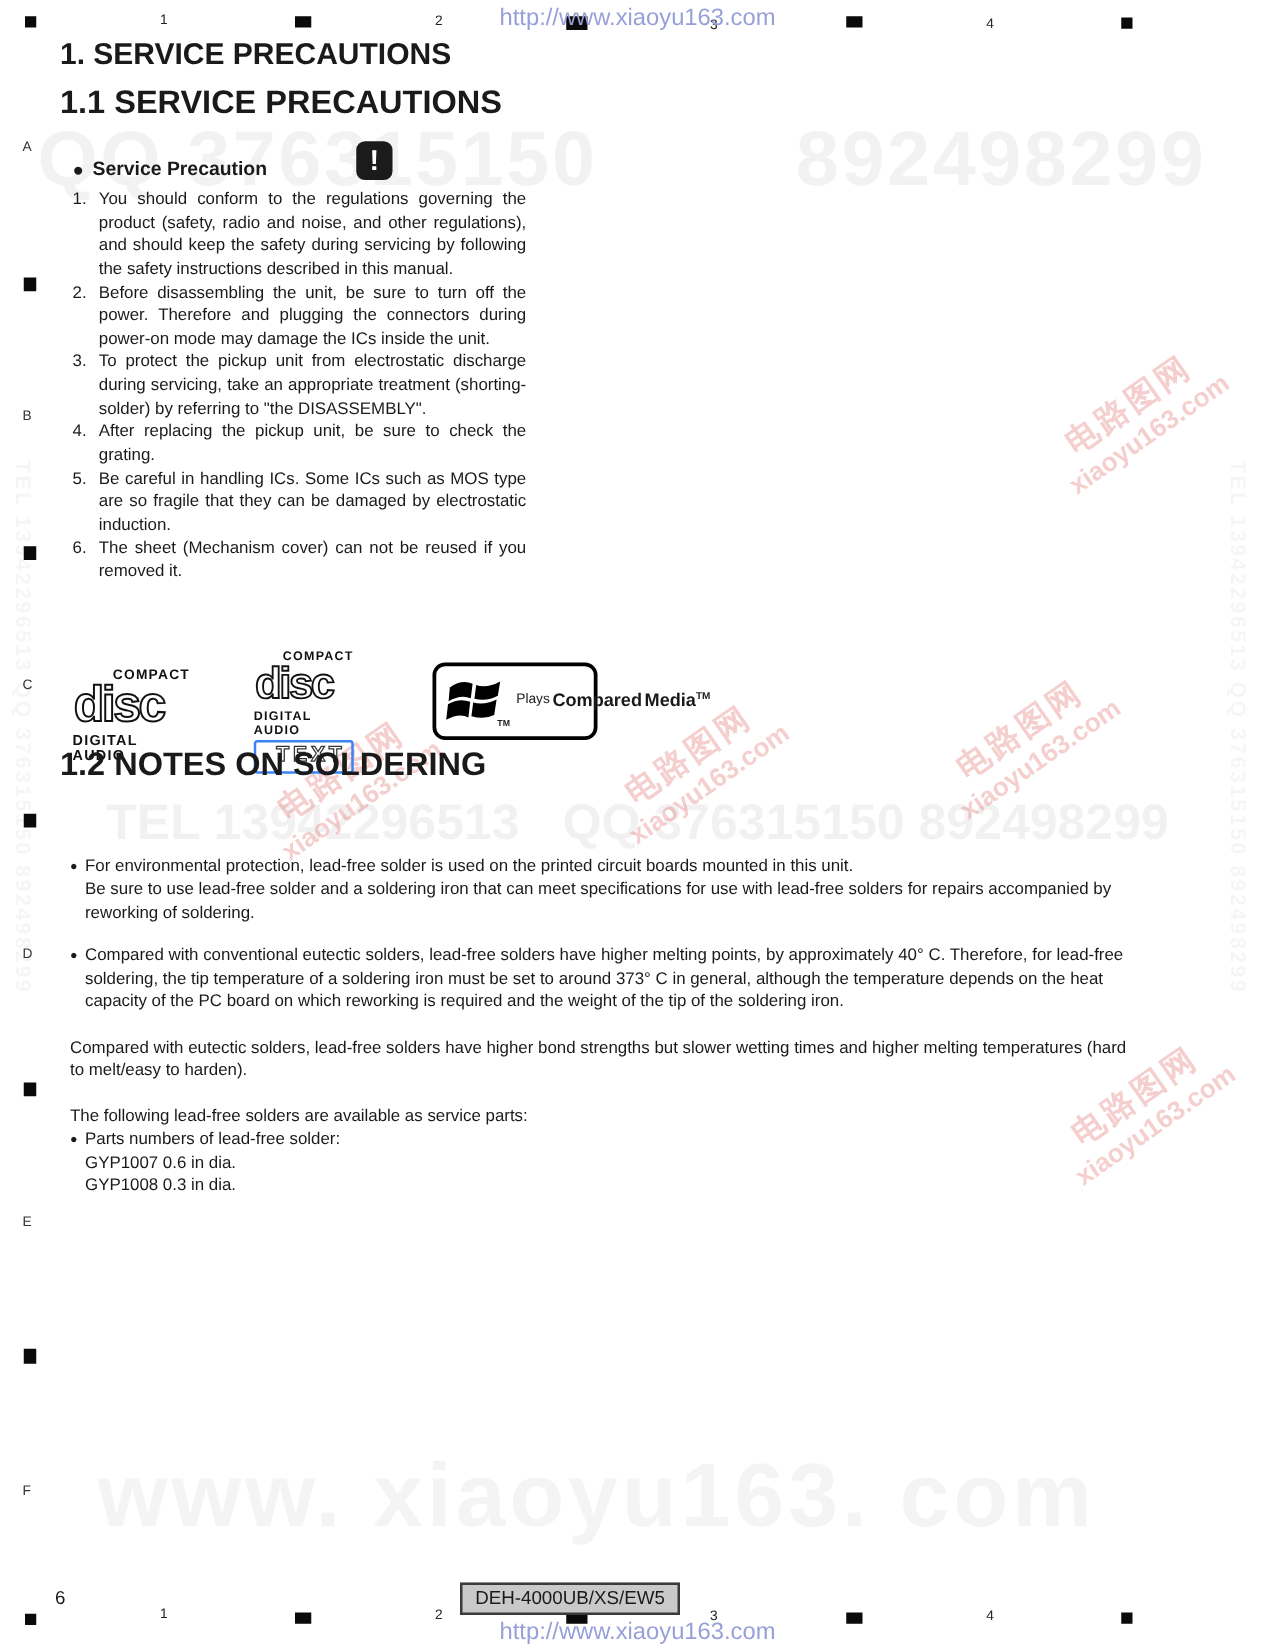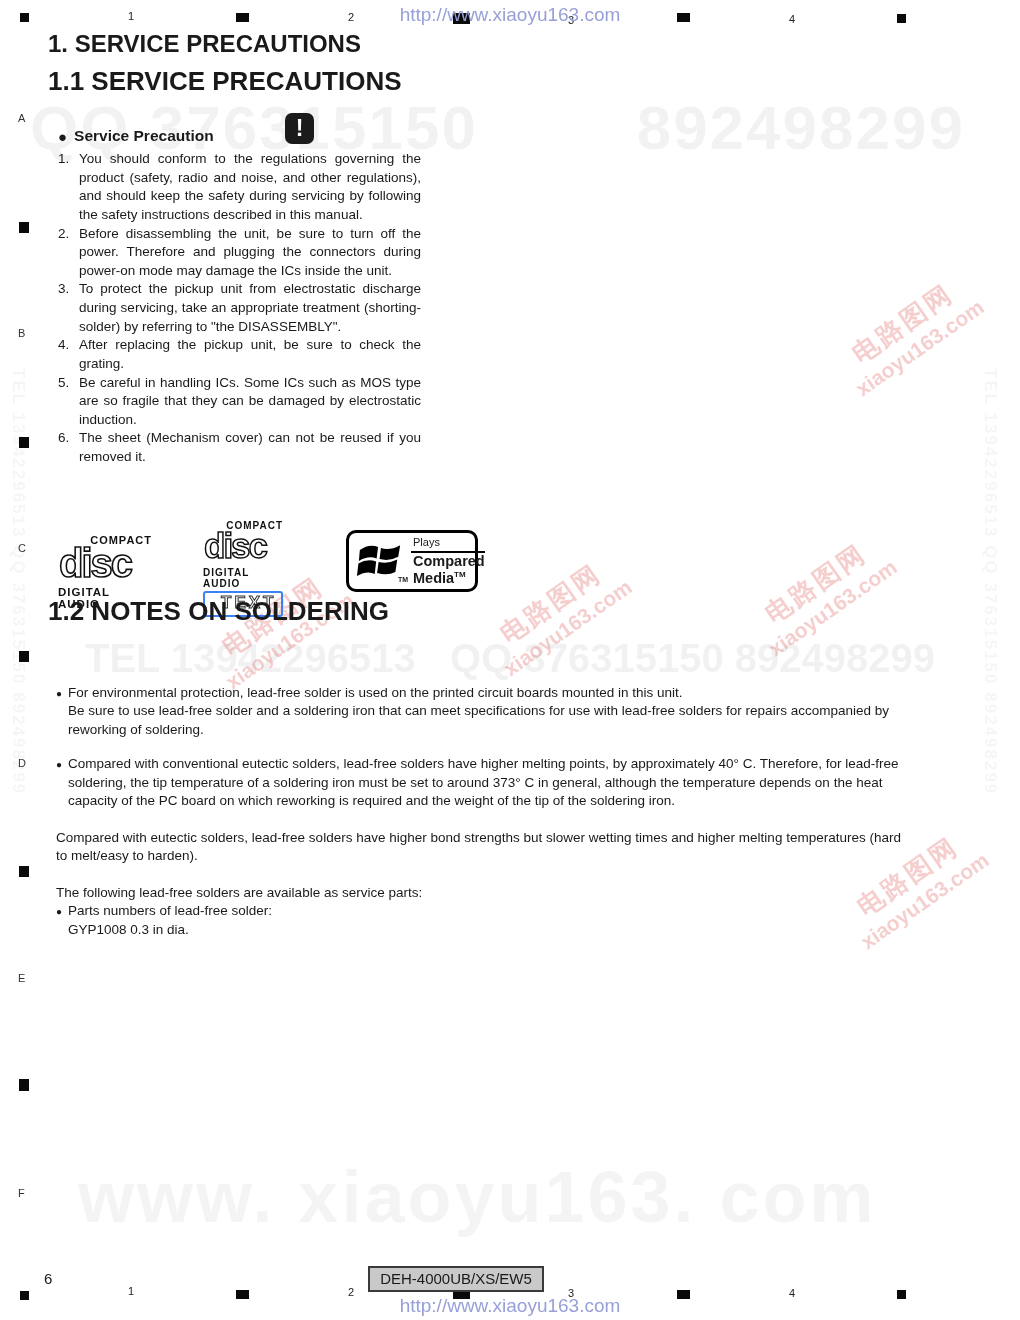--- a/index.html
+++ b/index.html
@@ -55,21 +55,21 @@
   .cd2{left:203px;top:520px;width:80px;}
   .cd-compact{display:block;font-size:11px;letter-spacing:1px;padding-left:22px;text-align:right;}
   .cd2 .cd-compact{font-size:10px;padding-left:17px;}
   .cd-da{display:block;font-size:11.5px;letter-spacing:1px;}
   .cd2 .cd-da{font-size:10px;}
   .cd-textbox{margin-top:2px;border:2px solid #3b82f6;border-radius:3px;padding:1px 2px;text-align:right;}
   .wmlogo{left:346px;top:530px;width:132px;height:62px;box-sizing:border-box;border:3px solid #000;
           border-radius:10px;display:flex;align-items:center;padding:4px 7px;gap:7px;background:#fff;}
   .flagwrap{position:relative;width:48px;height:46px;flex:none;}
   .flag-tm{position:absolute;right:-4px;bottom:1px;font-size:7px;font-weight:bold;}
-  .wmright{flex:1;display:flex;flex-direction:column;}
+  .wmright{flex:1;display:flex;flex-direction:row;}
   .plays{font-size:11px;padding:0 0 3px 2px;}
   .divider{height:2px;background:#000;}
   .winline{font-weight:bold;font-size:14.5px;line-height:1.12;padding-left:2px;}
   .winline:first-of-type{margin-top:3px;}
   .tm-sup{font-size:8px;vertical-align:super;}
   
   .pageno{left:44px;top:1270px;font-size:15px;}
   .badge{left:368px;top:1266px;width:172px;height:22px;background:#c9c9c9;border:2px solid #3a3a3a;
          font-size:15px;text-align:center;line-height:22px;}
 </style>
@@ -227,20 +227,21 @@
       <span class="t">Compared with conventional eutectic solders, lead-free solders have higher melting points, by approximately 40° C. Therefore, for lead-free soldering, the tip temperature of a soldering iron must be set to around 373° C in general, although the temperature depends on the heat capacity of the PC board on which reworking is required and the weight of the tip of the soldering iron.</span>
     </div>
     <div class="gap18"></div>
     <div>Compared with eutectic solders, lead-free solders have higher bond strengths but slower wetting times and higher melting temperatures (hard to melt/easy to harden).</div>
     <div class="gap18"></div>
     <div>The following lead-free solders are available as service parts:</div>
     <div class="sbullet">
       <span class="b">●</span>
       <span class="t">Parts numbers of lead-free solder:</span>
     </div>
+    <div class="indent">GYP1007 0.6 in dia.</div>
     <div class="indent">GYP1008 0.3 in dia.</div>
   </div>
 
   <div class="ct pageno">6</div>
   <div class="ct badge">DEH-4000UB/XS/EW5</div>
 
   <div class="sq" style="left:20px;top:1291px;width:9px;height:9px;"></div>
   <span class="gnum" style="left:128px;top:1285px;">1</span>
   <div class="sq" style="left:236px;top:1290px;width:13px;height:9px;"></div>
   <span class="gnum" style="left:348px;top:1286px;">2</span>

